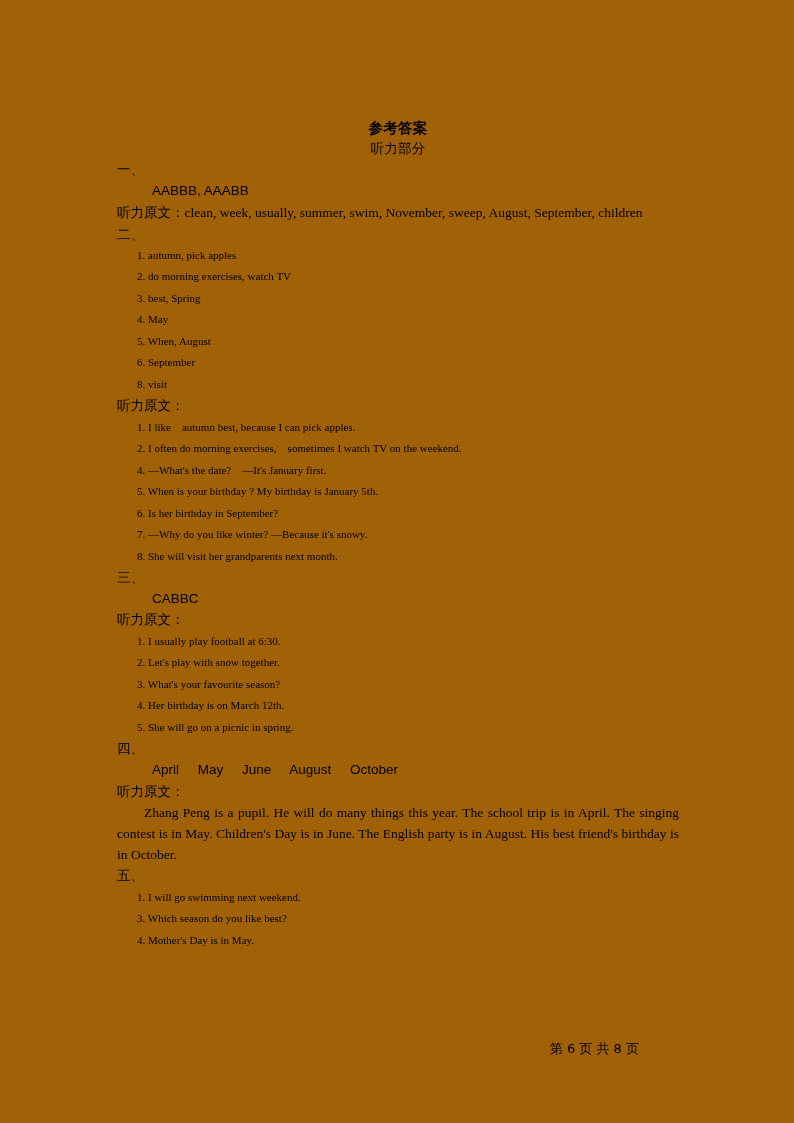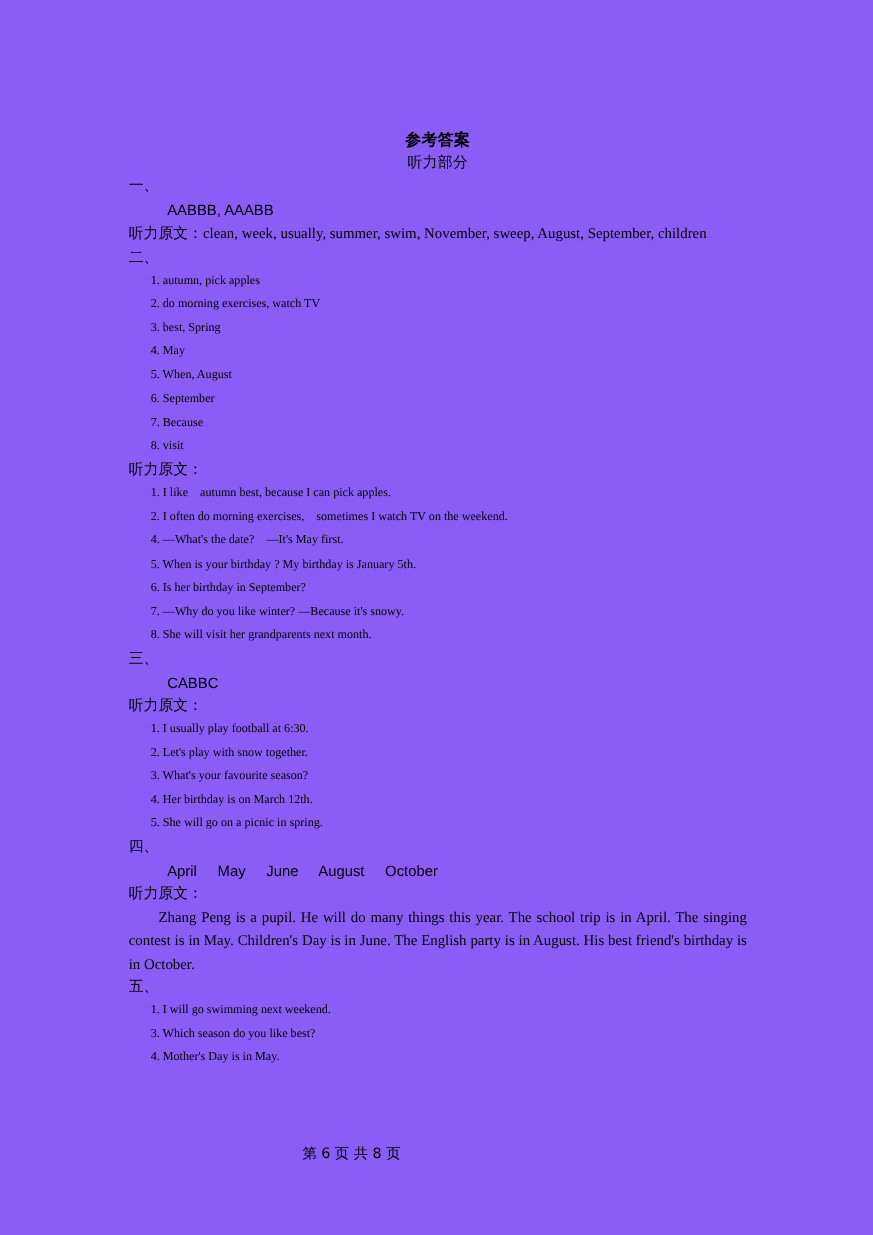--- a/index.html
+++ b/index.html
@@ -4,21 +4,21 @@
 <style>
   html, body {
     margin: 0;
     padding: 0;
     background: #ffffff;
   }
   .page {
     position: relative;
     width: 794px;
     height: 1123px;
-    background: #8b5cf6;
+    background: #a16207;
     overflow: hidden;
     font-family: "Liberation Serif", "DejaVu Serif", serif;
     color: #000000;
   }
   .content {
     position: absolute;
     left: 117px;
     top: 0;
     width: 562px;
   }
@@ -105,21 +105,21 @@
     text-justify: inter-word;
     text-indent: 27px;
   }
 
   
   .footer {
     position: absolute;
     left: 0;
     top: 1040px;
     width: 639px;
-    text-align: center;
+    text-align: right;
     font-family: "DejaVu Sans", "Liberation Sans", sans-serif;
     font-size: 13px;
     white-space: pre;
   }
 </style>
 </head>
 <body>
 
 <div class="page">
 
@@ -132,26 +132,25 @@
     <p class="answer-line">AABBB, AAABB</p>
     <p class="line-mixed"><span class="cjk-inline">听力原文：</span><span class="latin-run">clean, week, usually, summer, swim, November, sweep, August, September, children</span></p>
 
     <p class="sec-marker">二、</p>
     <p class="num-item">1. autumn, pick apples</p>
     <p class="num-item">2. do morning exercises, watch TV</p>
     <p class="num-item">3. best, Spring</p>
     <p class="num-item">4. May</p>
     <p class="num-item">5. When, August</p>
     <p class="num-item">6. September</p>
-    <p class="num-item">7. Because</p>
     <p class="num-item">8. visit</p>
     <p class="cjk-label">听力原文：</p>
     <p class="num-item">1. I like    autumn best, because I can pick apples.</p>
     <p class="num-item">2. I often do morning exercises,    sometimes I watch TV on the weekend.</p>
-    <p class="num-item">4. —What's the date?    —It's May first.</p>
+    <p class="num-item">4. —What's the date?    —It's January first.</p>
     <p class="num-item">5. When is your birthday ? My birthday is January 5th.</p>
     <p class="num-item">6. Is her birthday in September?</p>
     <p class="num-item">7. —Why do you like winter? —Because it's snowy.</p>
     <p class="num-item">8. She will visit her grandparents next month.</p>
 
     <p class="sec-marker">三、</p>
     <p class="answer-line">CABBC</p>
     <p class="cjk-label">听力原文：</p>
     <p class="num-item">1. I usually play football at 6:30.</p>
     <p class="num-item">2. Let's play with snow together.</p>

